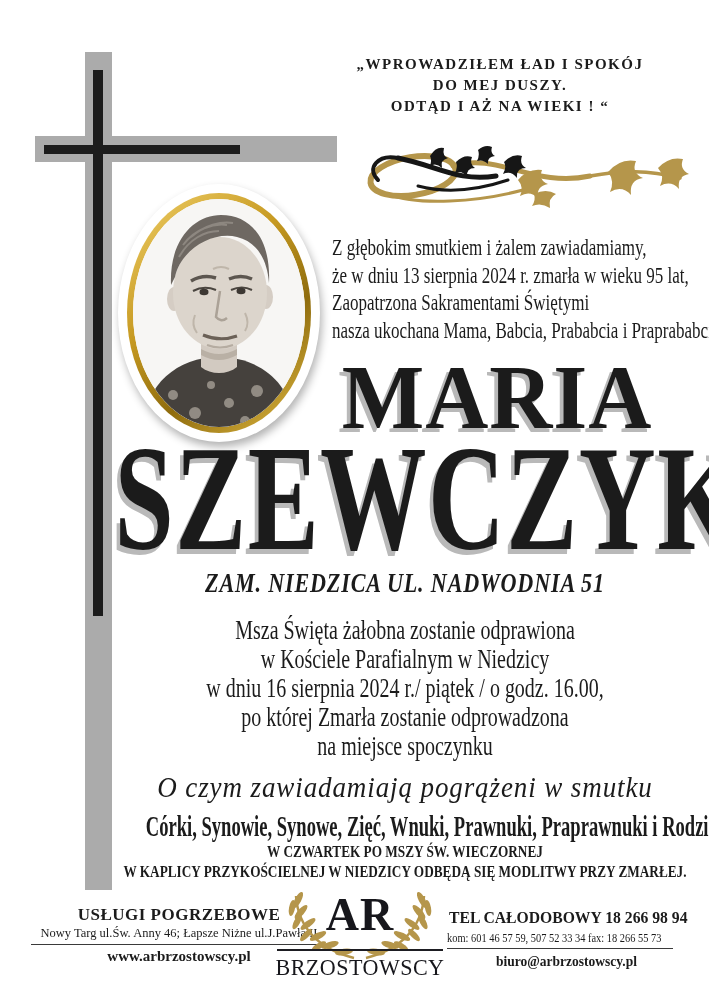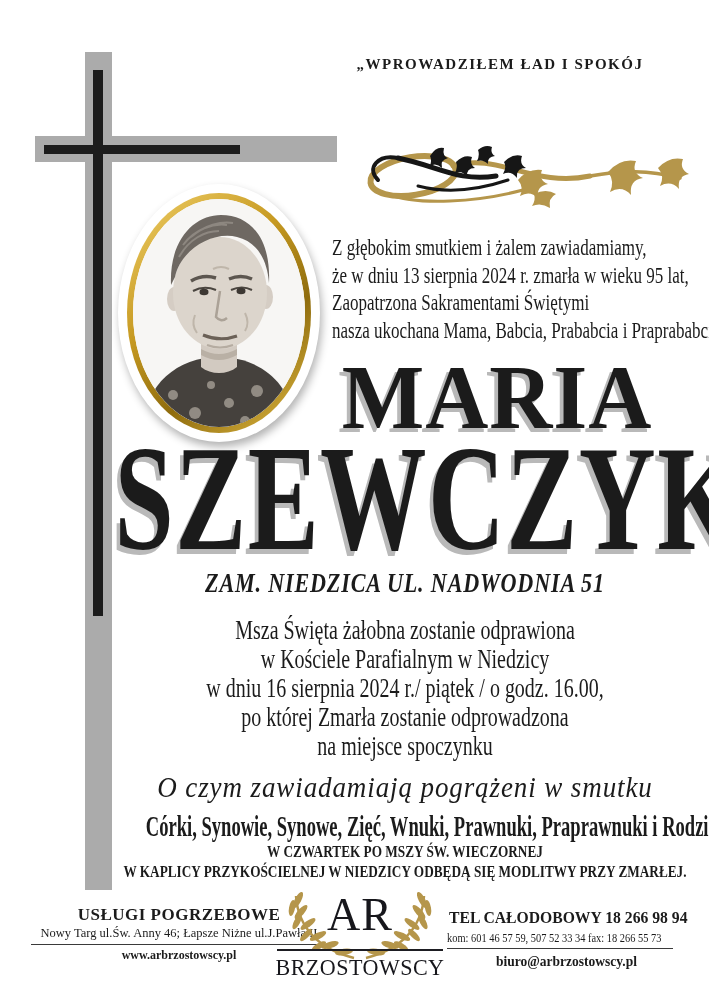--- a/index.html
+++ b/index.html
@@ -57,25 +57,25 @@
   .mourners{top:810px;font-size:29px;font-weight:bold;
     transform:scaleX(0.64);transform-origin:405px 0;}
   .prayer{top:842px;font-size:17px;font-weight:bold;line-height:20px;
     transform:scaleX(0.78);transform-origin:405px 0;}
 
   
   .f-services{left:3px;top:905px;width:352px;text-align:center;}
   .f-services .title{font-size:17px;font-weight:bold;letter-spacing:0.5px;}
   .f-services .addr{font-size:12.5px;margin-top:1px;}
   .f-rule-l{margin:3px auto 3px auto;width:296px;border-top:1.5px solid #3a3a3a;}
-  .f-services .site{font-size:12px;font-weight:bold;}
+  .f-services .site{font-size:15px;font-weight:bold;}
 
   .logo{left:268px;top:886px;width:184px;height:114px;text-align:center;}
   .logo .initials{position:absolute;left:0;top:5px;width:100%;
-    font-size:46px;line-height:48px;letter-spacing:1px;color:#17171c;}
+    font-size:46px;line-height:48px;letter-spacing:1px;color:#17171c;font-weight:bold;}
   .logo .bar{position:absolute;left:9px;top:63px;width:166px;border-top:2.5px solid #1d1d22;}
   .logo .name{position:absolute;left:0;top:68px;width:100%;font-size:24px;
     letter-spacing:0.5px;color:#17171c;transform:scaleX(0.92);transform-origin:50% 0;}
 
   .f-contact{left:447px;top:908px;width:255px;text-align:center;}
   .f-contact .phone{font-size:16.5px;font-weight:bold;white-space:nowrap;
     display:inline-block;transform:scaleX(0.95);transform-origin:0 0;}
   .f-contact .mobile{font-size:13px;white-space:nowrap;display:inline-block;
     transform:scaleX(0.80);transform-origin:0 0;margin-top:1px;}
   .f-rule-r{margin:2px 0 3px 0;width:226px;border-top:1.5px solid #3a3a3a;}
@@ -89,20 +89,22 @@
 
   <div>
     <div class="cross-bar gray-v"></div>
     <div class="cross-bar gray-h"></div>
     <div class="cross-bar black-v"></div>
     <div class="cross-bar black-h"></div>
   </div>
 
   <div class="abs quote">
     <div>„WPROWADZIŁEM ŁAD I SPOKÓJ</div>
+    <div>DO MEJ DUSZY.</div>
+    <div>ODTĄD I AŻ NA WIEKI ! “</div>
   </div>
 
   <div class="abs flourish">
     <svg width="347" height="74" viewBox="0 0 347 74">
       <g fill="none" stroke="#b5964b" stroke-linecap="round">
         <ellipse cx="55" cy="30" rx="43" ry="19" stroke-width="6" transform="rotate(-9 55 30)"></ellipse>
         <path d="M95,20 C140,6 175,42 232,30" stroke-width="5"></path>
         <path d="M232,30 C265,24 290,24 322,32" stroke-width="3.5"></path>
         <path d="M30,48 C60,60 120,56 165,44" stroke-width="3"></path>
       </g>

